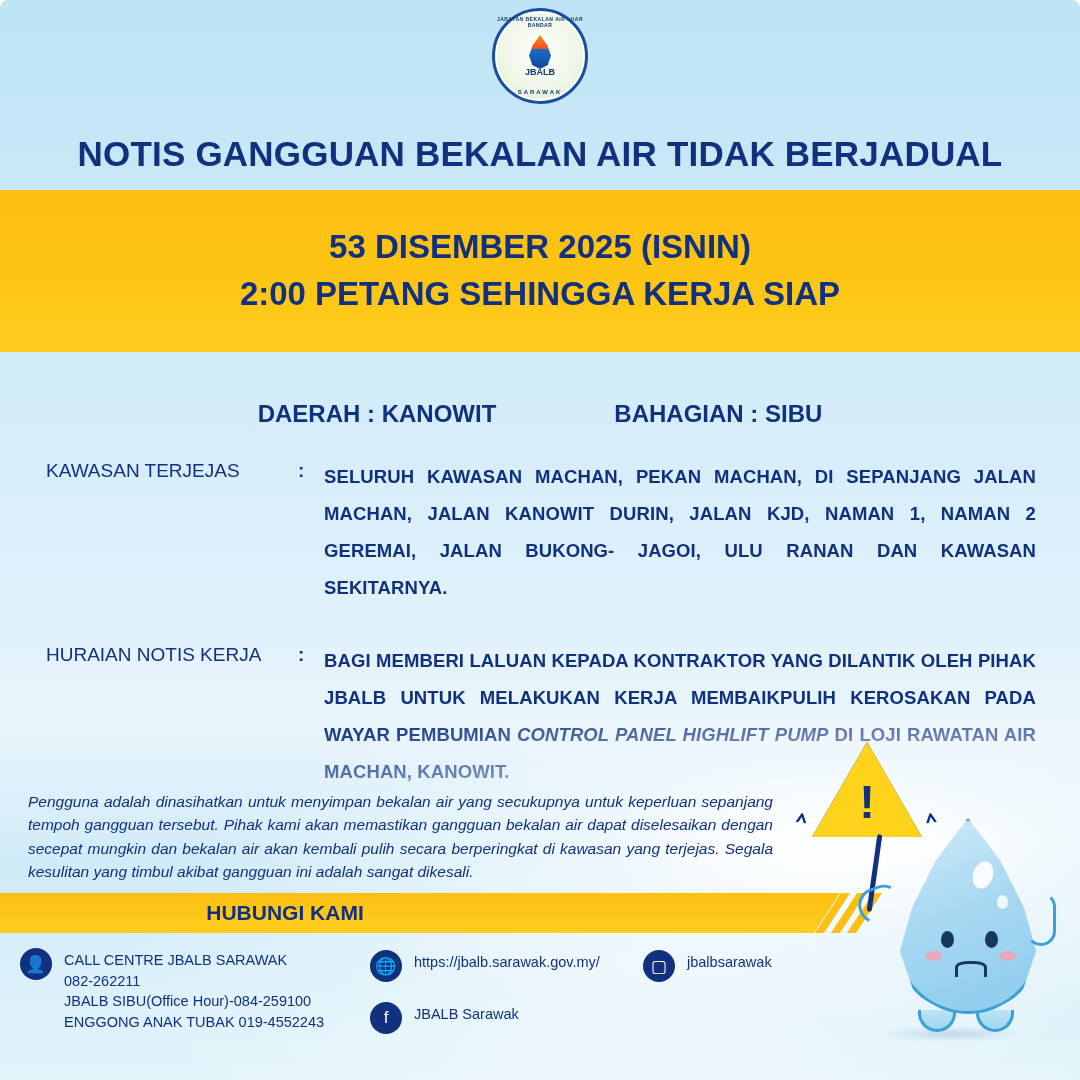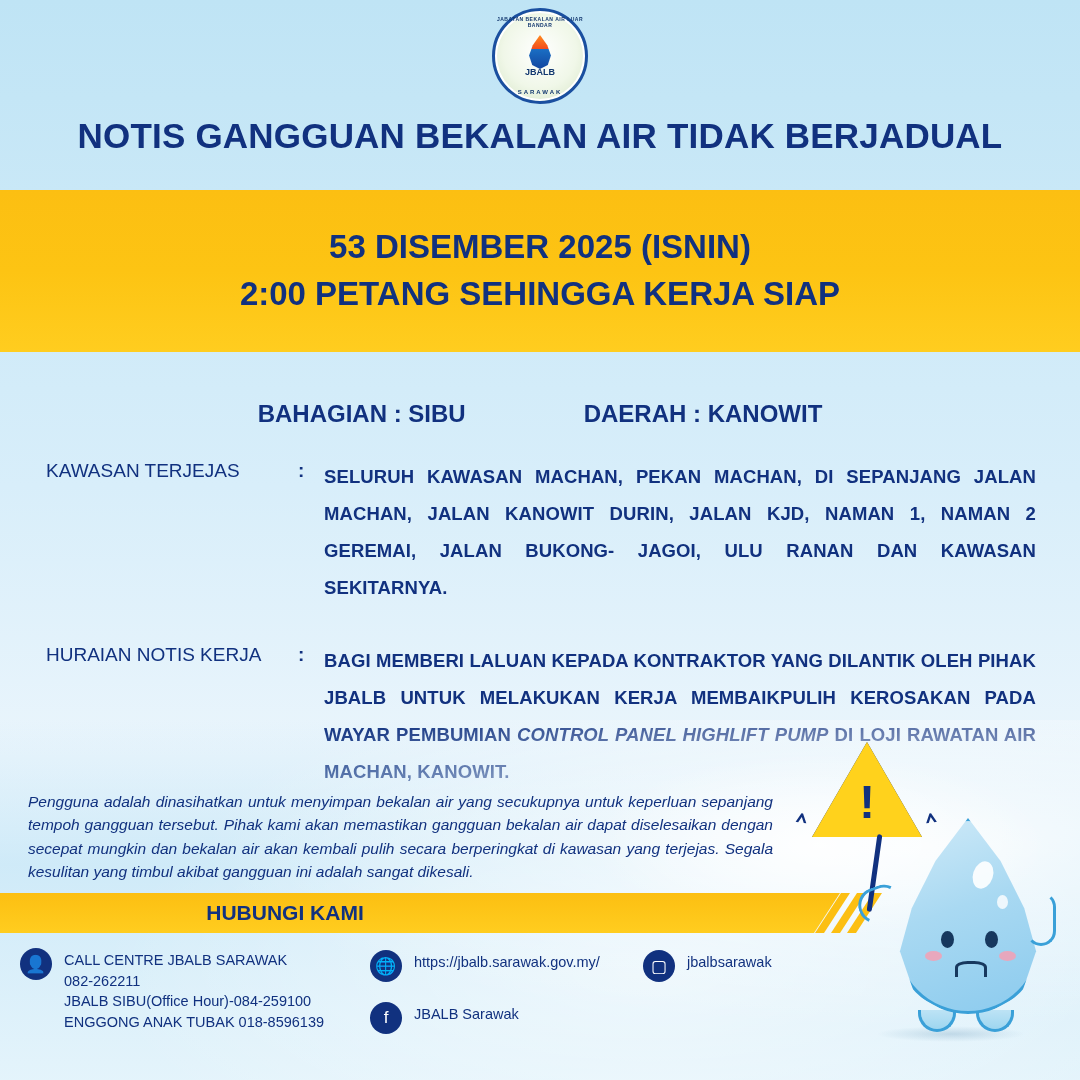--- a/index.html
+++ b/index.html
@@ -6,20 +6,21 @@
   html, body {
     width: 1080px; height: 1080px;
     font-family: "Liberation Sans", sans-serif;
     background: #ffffff;
     overflow: hidden;
   }
   .poster {
     position: relative;
     width: 1080px; height: 1080px;
     background: linear-gradient(180deg, #bfe4f5 0%, #d8eefa 45%, #eaf5fc 70%, #f3fafd 100%);
+    border-radius: 8px;
   }
 
   
   .logo-wrap {
     position: absolute; top: 8px; left: 0; width: 100%;
     display: flex; justify-content: center;
   }
   .logo {
     width: 96px; height: 96px; border-radius: 50%;
     background: radial-gradient(circle at 50% 45%, #ffffff 0%, #f0f7e8 55%, #e3eed7 75%, #ffffff 78%);
@@ -46,21 +47,21 @@
     position: relative; top: -4px;
     clip-path: polygon(50% 0%, 78% 30%, 92% 60%, 80% 88%, 50% 100%, 20% 88%, 8% 60%, 22% 30%);
   }
   .logo .jbalb {
     position: absolute; bottom: 24px; left: 0; width: 100%;
     text-align: center; font-size: 9px; font-weight: bold; color: #12376f;
   }
 
   
   .title-band {
-    position: absolute; top: 116px; left: 0; width: 100%;
+    position: absolute; top: 134px; left: 0; width: 100%;
     text-align: center;
   }
   .title-band h1 {
     font-size: 35px; font-weight: bold; color: #11317f;
     letter-spacing: .2px;
   }
 
   
   .date-band {
     position: absolute; top: 190px; left: 0; width: 100%; height: 162px;
@@ -262,22 +263,22 @@
     <h1>NOTIS GANGGUAN BEKALAN AIR TIDAK BERJADUAL</h1>
   </div>
 
   <div class="date-band">
     <div class="line">53 DISEMBER 2025 (ISNIN)</div>
     <div class="line">2:00 PETANG SEHINGGA KERJA SIAP</div>
   </div>
 
   <div class="info">
     <div class="region-row">
+      <div class="region">DAERAH : KANOWIT</div>
       <div class="region">BAHAGIAN : SIBU</div>
-      <div class="region">DAERAH : KANOWIT</div>
     </div>
 
     <div class="field">
       <div class="label">KAWASAN TERJEJAS</div>
       <div class="colon">:</div>
       <div class="value">SELURUH KAWASAN MACHAN, PEKAN MACHAN, DI SEPANJANG JALAN MACHAN, JALAN KANOWIT DURIN, JALAN KJD, NAMAN 1, NAMAN 2 GEREMAI, JALAN BUKONG- JAGOI, ULU RANAN DAN KAWASAN SEKITARNYA.</div>
     </div>
 
     <div class="field work">
       <div class="label">HURAIAN NOTIS KERJA</div>
@@ -302,21 +303,21 @@
   </div>
 
   <div class="contacts">
 
     <div class="cgroup g1">
       <div class="cicon">👤</div>
       <div class="ctext">
         <div>CALL CENTRE JBALB SARAWAK</div>
         <div>082-262211</div>
         <div>JBALB SIBU(Office Hour)-084-259100</div>
-        <div>ENGGONG ANAK TUBAK 018-8596139</div>
+        <div>ENGGONG ANAK TUBAK 019-4552243</div>
       </div>
     </div>
 
     <div class="cgroup g2">
       <div class="cicon">🌐</div>
       <div class="ctext">https://jbalb.sarawak.gov.my/</div>
     </div>
 
     <div class="cgroup g3">
       <div class="cicon">f</div>

